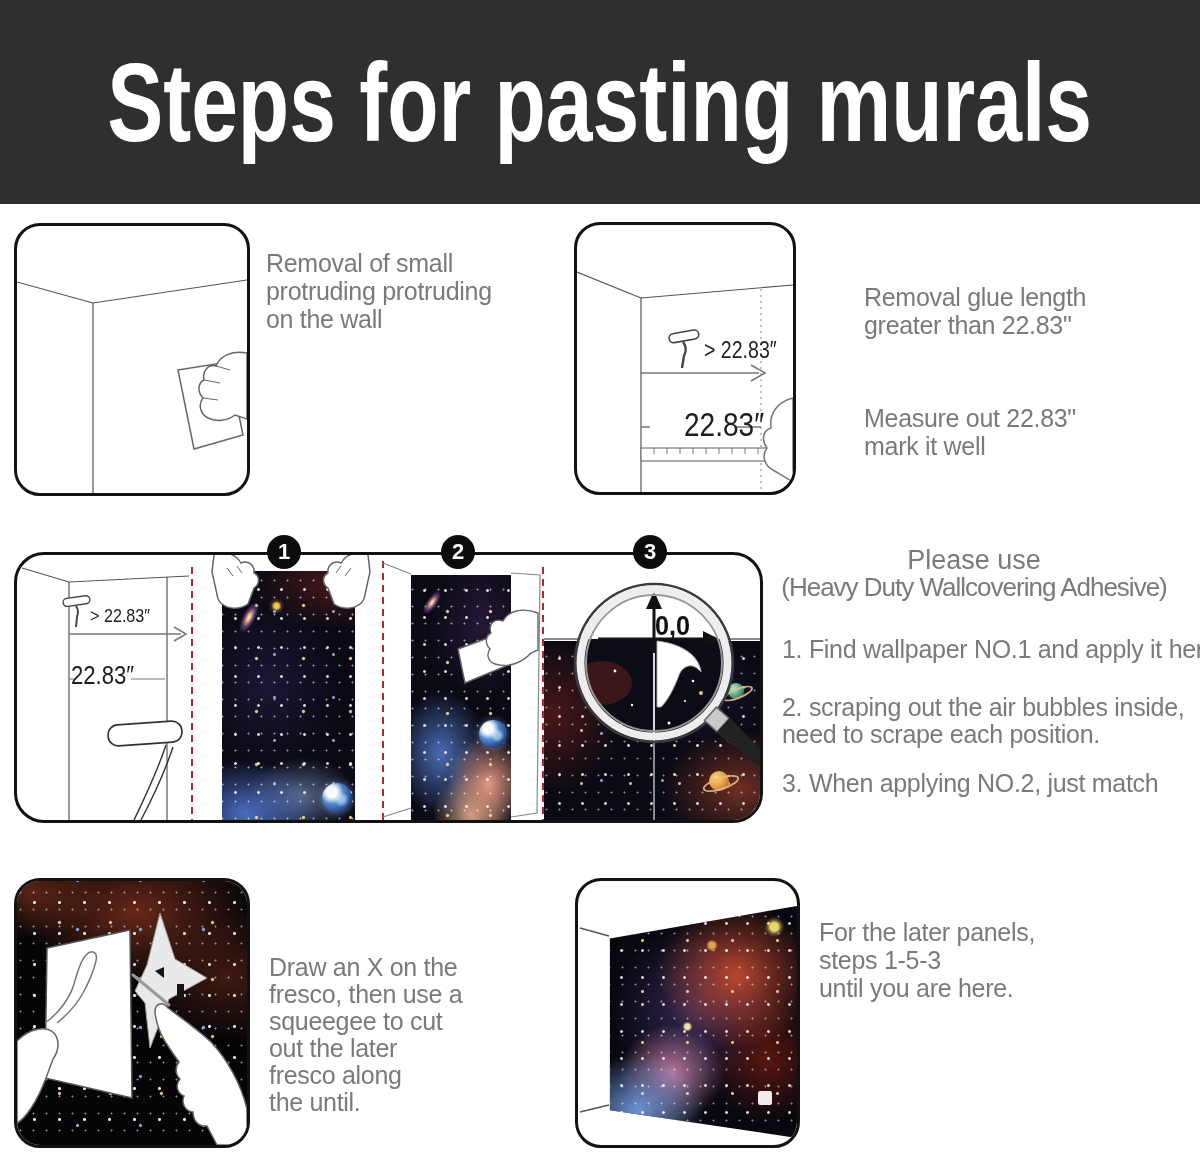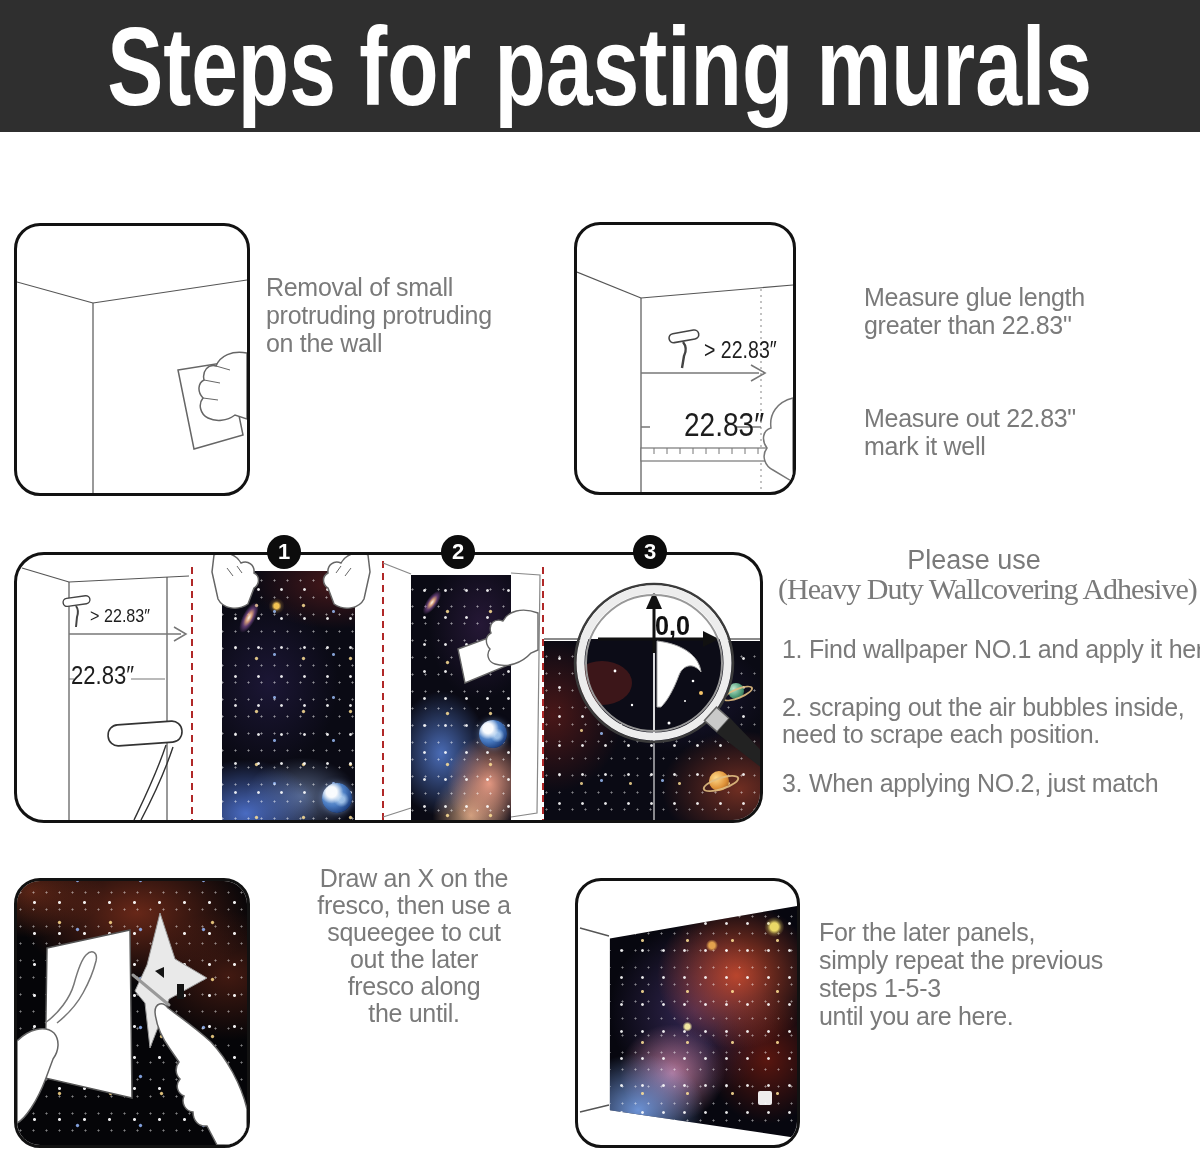--- a/index.html
+++ b/index.html
@@ -2,21 +2,21 @@
 <html><head>
 <meta charset="utf-8">
 <style>
   html,body{margin:0;padding:0;}
   body{
     width:1200px;height:1152px;position:relative;background:#ffffff;
     font-family:"Liberation Sans",sans-serif;overflow:hidden;
   }
   
   .titlebar{
-    position:absolute;left:0;top:0;width:1200px;height:132px;background:#2f2f2f;
+    position:absolute;left:0;top:0;width:1200px;height:204px;background:#2f2f2f;
     display:flex;align-items:center;justify-content:center;
   }
   .titlebar h1{
     margin:0;color:#ffffff;font-size:112px;font-weight:bold;white-space:nowrap;
     transform:scaleX(.75);transform-origin:center;letter-spacing:0px;
   }
   
   .panel{
     position:absolute;background:#fff;border:3px solid #121212;border-radius:26px;
     overflow:hidden;box-sizing:border-box;
@@ -134,21 +134,21 @@
     <g stroke="#555" stroke-width="1.2" fill="none">
       <path d="M0,56 L76,77"></path>
         <path d="M76,77 L230,54"></path>
         <path d="M76,77 L76,267"></path>
     </g>
     <polygon points="161,144 211,136 226,209 177,223" fill="#fff" stroke="#666" stroke-width="1.5"></polygon>
     <path d="M230,127 C215,124 203,130 199,140 C191,138 185,145 187,154 C181,157 180,166 186,172 C181,178 183,188 191,192 C199,196 210,195 218,189 L230,193 Z" fill="#fff" stroke="#666" stroke-width="1.5"></path>
     <path d="M199,140 l14,4 M187,154 l16,3 M186,172 l15,2" stroke="#666" stroke-width="1" fill="none"></path>
   </svg>
 </div>
-<div class="cap" style="left:266px;top:249px;width:300px;margin-top:24px;">
+<div class="cap" style="left:266px;top:249px;width:300px;">
   <span class="ln">Removal of small</span>
   <span class="ln">protruding protruding</span>
   <span class="ln">on the wall</span>
 </div>
 
 <div class="panel" style="left:574px;top:222px;width:222px;height:273px;">
   <svg width="216" height="267" viewBox="0 0 216 267">
     <g stroke="#555" stroke-width="1.2" fill="none">
       <path d="M0,47 L64,73"></path>
         <path d="M64,73 L216,60"></path>
@@ -167,21 +167,21 @@
     <g>
       <rect x="64" y="223" width="130" height="13" fill="#fff" stroke="#777" stroke-width="1.2"></rect>
       <path d="M77,223 v6 M90,223 v6 M103,223 v6 M116,223 v6 M129,223 v6 M142,223 v6 M155,223 v6 M168,223 v6 M181,223 v6" stroke="#777" stroke-width="1"></path>
     </g>
     <path d="M216,173 C200,177 192,189 194,203 C186,205 184,215 190,223 C184,231 188,241 196,245 L216,257 Z" fill="#fff" stroke="#777" stroke-width="1.5"></path>
   </svg>
 </div>
 <div class="mlabel" style="left:704px;top:337px;font-size:23px;">&gt; 22.83″</div>
 <div class="mlabel" style="left:684px;top:406px;font-size:33px;">22.83″</div>
 <div class="cap" style="left:864px;top:283px;width:320px;">
-  <span class="ln">Measure glue length</span>
+  <span class="ln">Removal glue length</span>
   <span class="ln">greater than 22.83"</span>
 </div>
 <div class="cap" style="left:864px;top:404px;width:320px;">
   <span class="ln">Measure out 22.83"</span>
   <span class="ln">mark it well</span>
 </div>
 
 <div class="panel" style="left:14px;top:552px;width:749px;height:271px;border-radius:30px;">
 
   <div class="gx gx-s1" style="left:205px;top:16px;width:133px;height:250px;">
@@ -285,21 +285,21 @@
 
 <div class="stepnum" style="left:267px;top:535px;">1</div>
 <div class="stepnum" style="left:441px;top:535px;">2</div>
 <div class="stepnum" style="left:633px;top:535px;">3</div>
 
 <div class="mlabel" style="left:90px;top:605px;font-size:19px;">&gt; 22.83″</div>
 <div class="mlabel" style="left:71px;top:660px;font-size:26px;">22.83″</div>
 <div class="origin-lbl" style="left:655px;top:610px;font-size:28px;">0,0</div>
 
 <div class="adh" style="left:778px;top:545px;width:392px;font-size:27px;">Please use</div>
-<div class="adh" style="left:778px;top:572px;width:392px;font-size:30px;letter-spacing:-1px;font-family:Liberation Serif, serif;">(Heavy Duty Wallcovering Adhesive)</div>
+<div class="adh" style="left:778px;top:572px;width:392px;font-size:26px;letter-spacing:-1px;">(Heavy Duty Wallcovering Adhesive)</div>
 <div class="cap" style="left:782px;top:636px;width:410px;font-size:25px;line-height:27px;">
   <span class="ln">1. Find wallpaper NO.1 and apply it here.</span>
 </div>
 <div class="cap" style="left:782px;top:694px;width:410px;font-size:25px;line-height:27px;">
   <span class="ln">2. scraping out the air bubbles inside,</span>
   <span class="ln">need to scrape each position.</span>
 </div>
 <div class="cap" style="left:782px;top:770px;width:410px;font-size:25px;line-height:27px;">
   <span class="ln">3. When applying NO.2, just match</span>
 </div>
@@ -310,37 +310,36 @@
     <polygon points="30,67 113,49 115,217 28,197" fill="#fff" stroke="#555" stroke-width="1.5"></polygon>
     <path d="M28,142 C42,132 53,117 57,103 C60,92 64,79 69,74 C75,68 81,71 79,80 C76,92 71,103 66,112 C60,123 50,134 40,142" fill="none" stroke="#777" stroke-width="1.5"></path>
     <path d="M0,160 C12,148 28,144 37,152 C43,159 42,170 36,178 L29,197 C20,221 8,238 0,242 Z" fill="#fff" stroke="#666" stroke-width="1.5"></path>
     <path d="M143,32 L158,78 L190,97 L152,118 L133,167 L128,122 L118,110 L130,84 Z" fill="#e9e9e9" stroke="#999" stroke-width="1"></path>
     <polygon points="138,90 147,86 147,97" fill="#141414"></polygon>
     <rect x="160" y="103" width="7" height="15" fill="#141414"></rect>
     <path d="M116,94 L152,124" stroke="#999" stroke-width="3" stroke-linecap="round"></path>
     <path d="M151,127 C146,120 138,122 138,131 C139,143 145,157 153,168 L162,181 C158,186 158,193 163,198 C158,204 160,212 167,215 C164,222 168,230 176,231 C176,240 182,246 190,245 L200,264 L230,264 L230,228 C224,203 210,178 194,161 C180,148 163,136 151,127 Z" fill="#fff" stroke="#666" stroke-width="1.5"></path>
   </svg>
 </div>
-<div class="cap tight" style="left:269px;top:865px;width:290px;text-align:center;">
+<div class="cap tight" style="left:269px;top:954px;width:290px;">
   <span class="ln">Draw an X on the</span>
   <span class="ln">fresco, then use a</span>
   <span class="ln">squeegee to cut</span>
   <span class="ln">out the later</span>
   <span class="ln">fresco along</span>
   <span class="ln">the until.</span>
 </div>
 
 <div class="panel" style="left:575px;top:878px;width:225px;height:270px;">
   <div class="mural-wrap" style="left:30px;top:25px;width:189px;height:232px;">
     <div class="gx gx-mural" style="left:0;top:0;width:189px;height:232px;clip-path:polygon(1% 14%, 100% 0%, 100% 100%, 1% 88%);">
       <span class="wm" style="left:150px;top:185px;width:14px;height:14px;"></span>
     </div>
   </div>
   <svg width="219" height="264" viewBox="0 0 219 264">
     <path d="M2,47 L31,55 M2,231 L31,224" stroke="#555" stroke-width="1.4" fill="none"></path>
   </svg>
 </div>
 <div class="cap" style="left:819px;top:918px;width:360px;">
   <span class="ln">For the later panels,</span>
-  <span class="ln">simply repeat the previous</span>
   <span class="ln">steps 1-5-3</span>
   <span class="ln">until you are here.</span>
 </div>
 
 </body></html>

